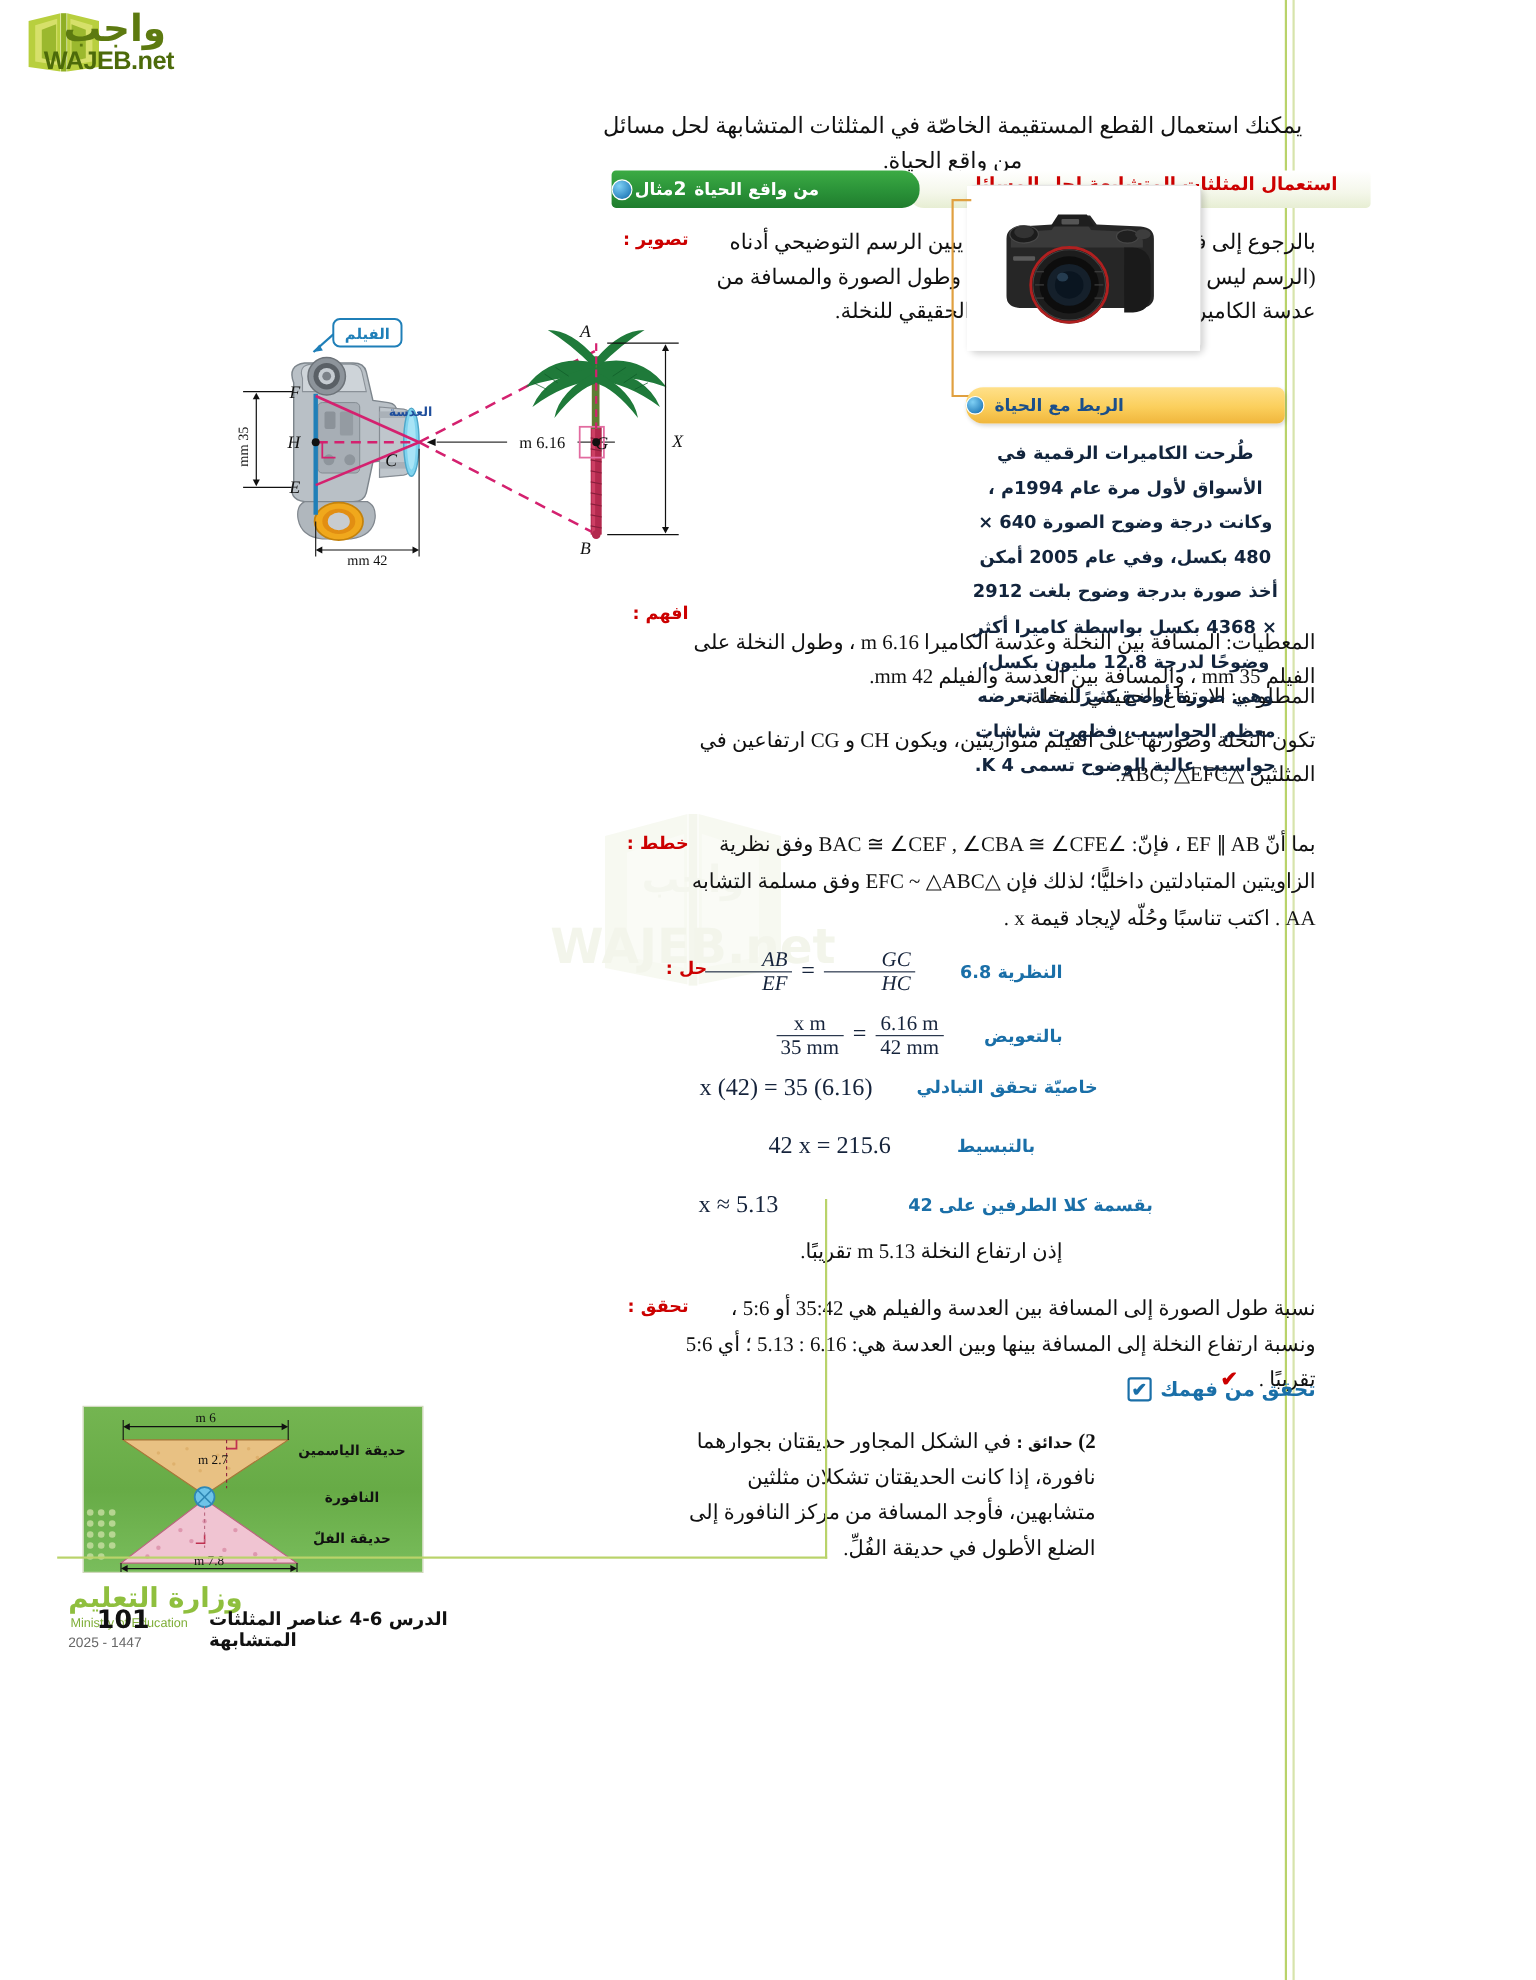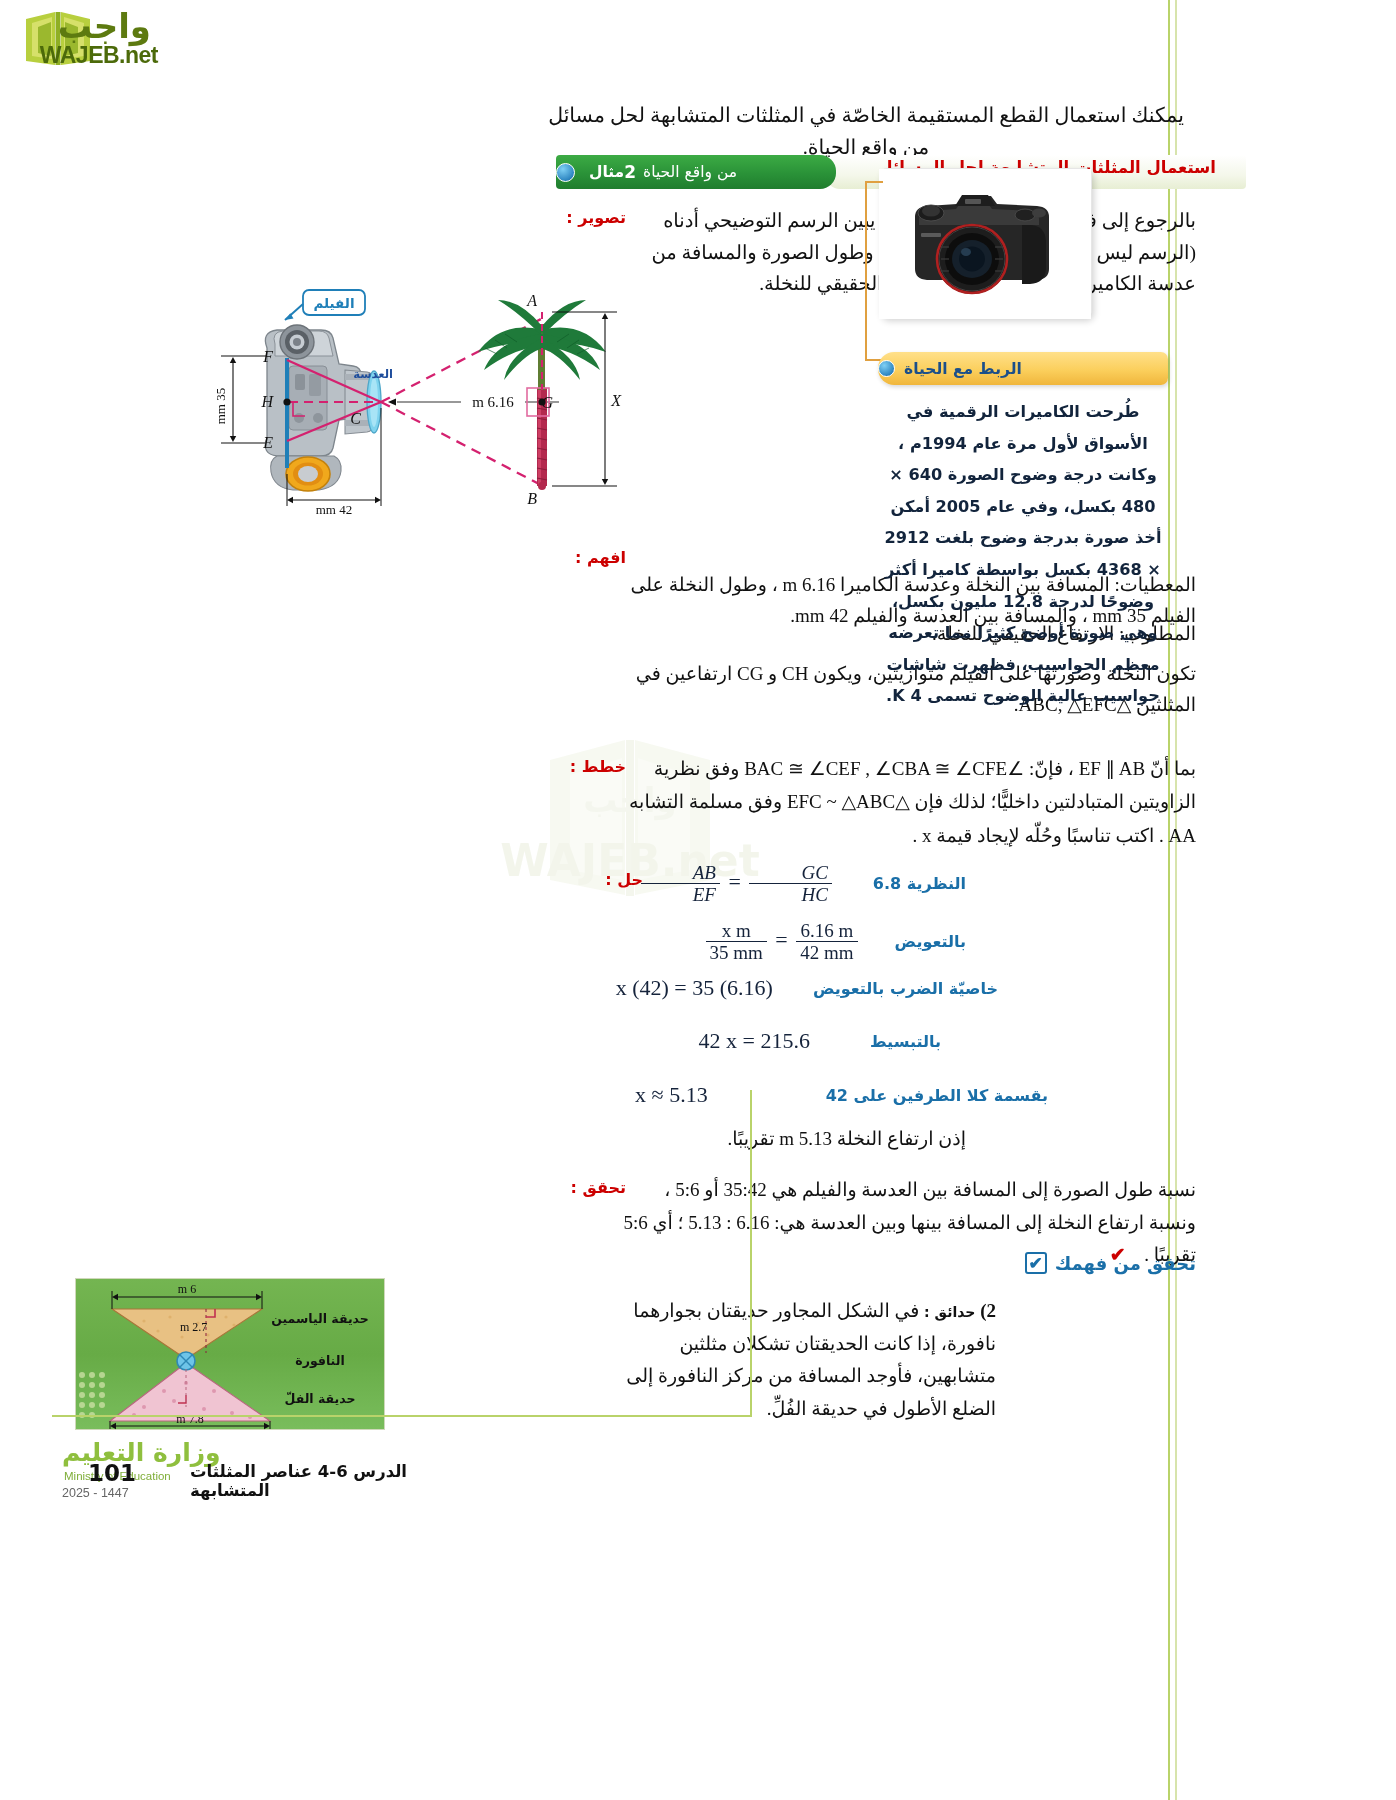--- a/index.html
+++ b/index.html
@@ -36,23 +36,23 @@
            font-size:20.5px; color:#111; text-align:center; line-height:1.55; }
 
   
   .ex-banner { position:absolute; right:560px; top:155px; width:280px; height:34px;
      background:linear-gradient(180deg,#3cab44 0%, #2a9238 55%, #207d2e 100%);
      border-radius:4px 16px 16px 4px; display:flex; align-items:center; justify-content:flex-end;
      padding-right:10px; color:#fff; }
   .ex-globe { width:19px; height:19px; border-radius:50%;
      background:radial-gradient(circle at 35% 30%, #7fd0f5 0%, #2e86c1 70%, #14537f 100%);
      border:1.5px solid #fff; margin-right:2px; flex:0 0 auto; }
-  .ex-txt { font-family:"DejaVu Sans", sans-serif; font-size:15.5px; font-weight:normal; margin-right:8px; white-space:nowrap; }
+  .ex-txt { font-family:"DejaVu Sans", sans-serif; font-size:15.5px; font-weight:bold; margin-right:8px; white-space:nowrap; }
   .ex-num { font-family:"DejaVu Sans", sans-serif; font-size:17px; font-weight:bold; margin-right:7px; }
-  .ex-word { font-family:"DejaVu Sans", sans-serif; font-size:15.5px; font-weight:bold;margin-left:12px; }
+  .ex-word { font-family:"DejaVu Sans", sans-serif; font-size:15.5px; font-weight:bold; }
 
   .ex-tail { position:absolute; right:150px; top:155px; width:420px; height:34px;
      background:linear-gradient(180deg,#ffffff 0%, #f4f7ea 60%, #e7eed3 100%);
      border-radius:14px 4px 4px 14px; }
   .ex-title { position:absolute; right:180px; top:158px; width:380px; text-align:right;
      font-family:"DejaVu Sans", sans-serif; font-size:16.5px; font-weight:bold; color:#cc0000; }
 
   
   .stmt-label { position:absolute; right:770px; top:208px;
      font-family:"DejaVu Sans", sans-serif; font-size:16px; font-weight:bold; color:#cc0000; }
@@ -331,21 +331,21 @@
     </span>
     <span>=</span>
     <span class="frac">
       <span class="num">6.16 m</span>
       <span class="den">42 mm</span>
     </span>
   </span>
 </div>
 
 <div class="solve-row" style="right:398px; top:975px;">
-  <span class="reason">خاصيّة الضرب بالتعويض</span>
+  <span class="reason">خاصيّة تحقق التبادلي</span>
   <span class="mathexp" style="margin-right:40px;">x (42) = 35 (6.16)</span>
 </div>
 
 <div class="solve-row" style="right:455px; top:1028px;">
   <span class="reason">بالتبسيط</span>
   <span class="mathexp" style="margin-right:60px;">42 x = 215.6</span>
 </div>
 
 <div class="solve-row" style="right:348px; top:1082px;">
   <span class="reason">بقسمة كلا الطرفين على 42</span>

